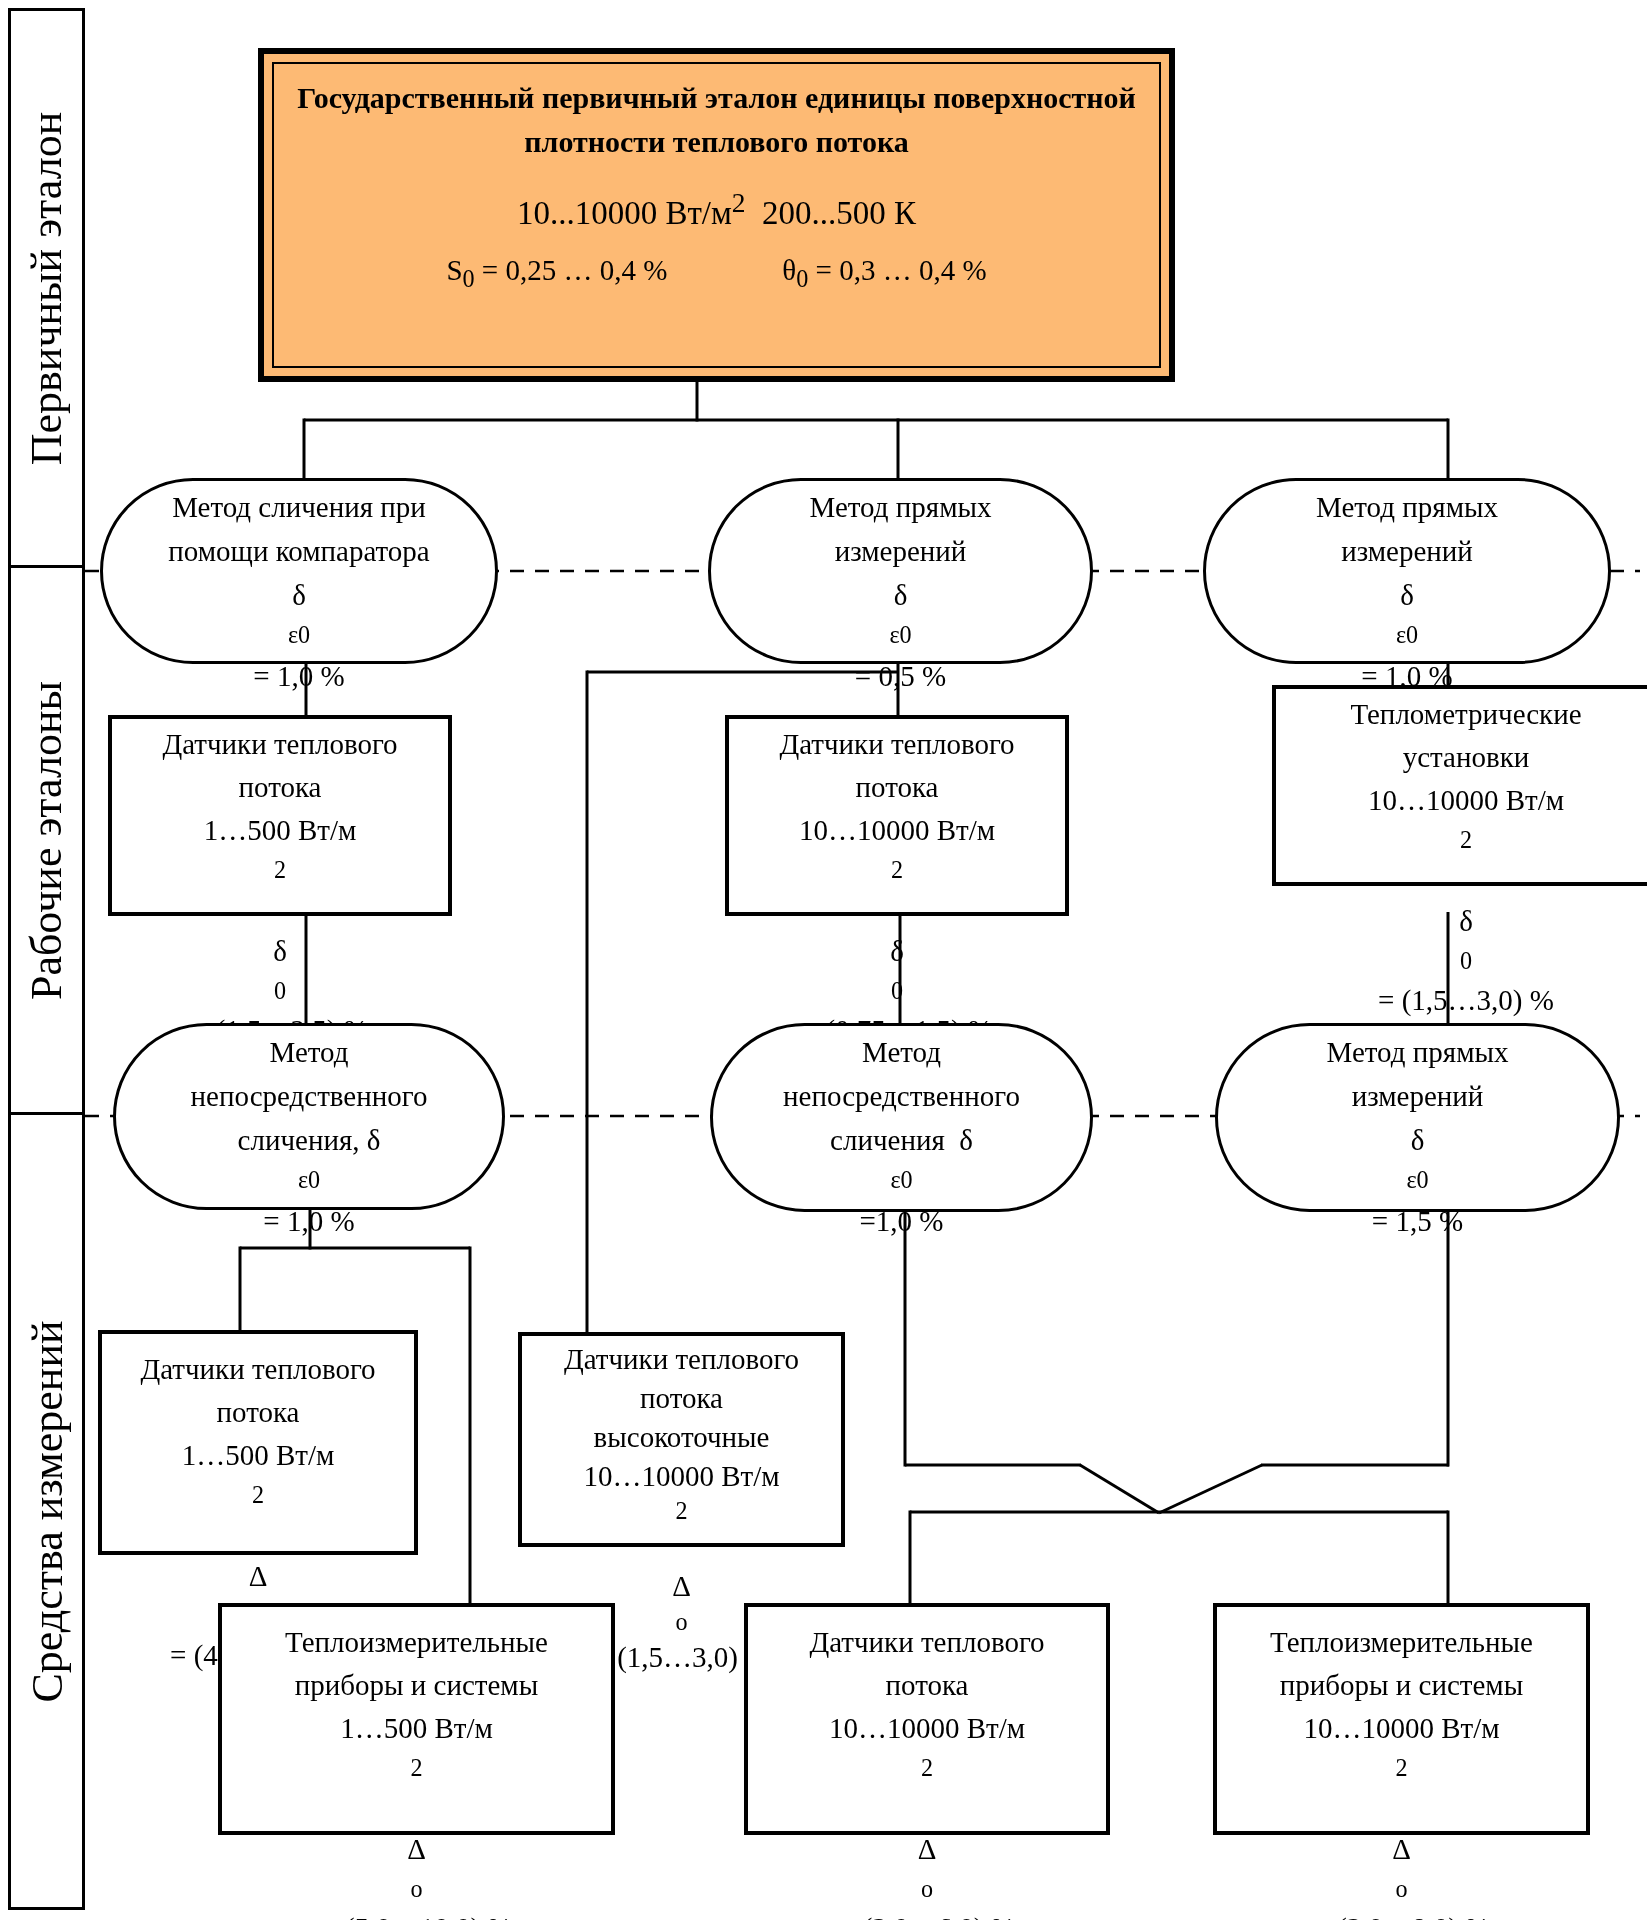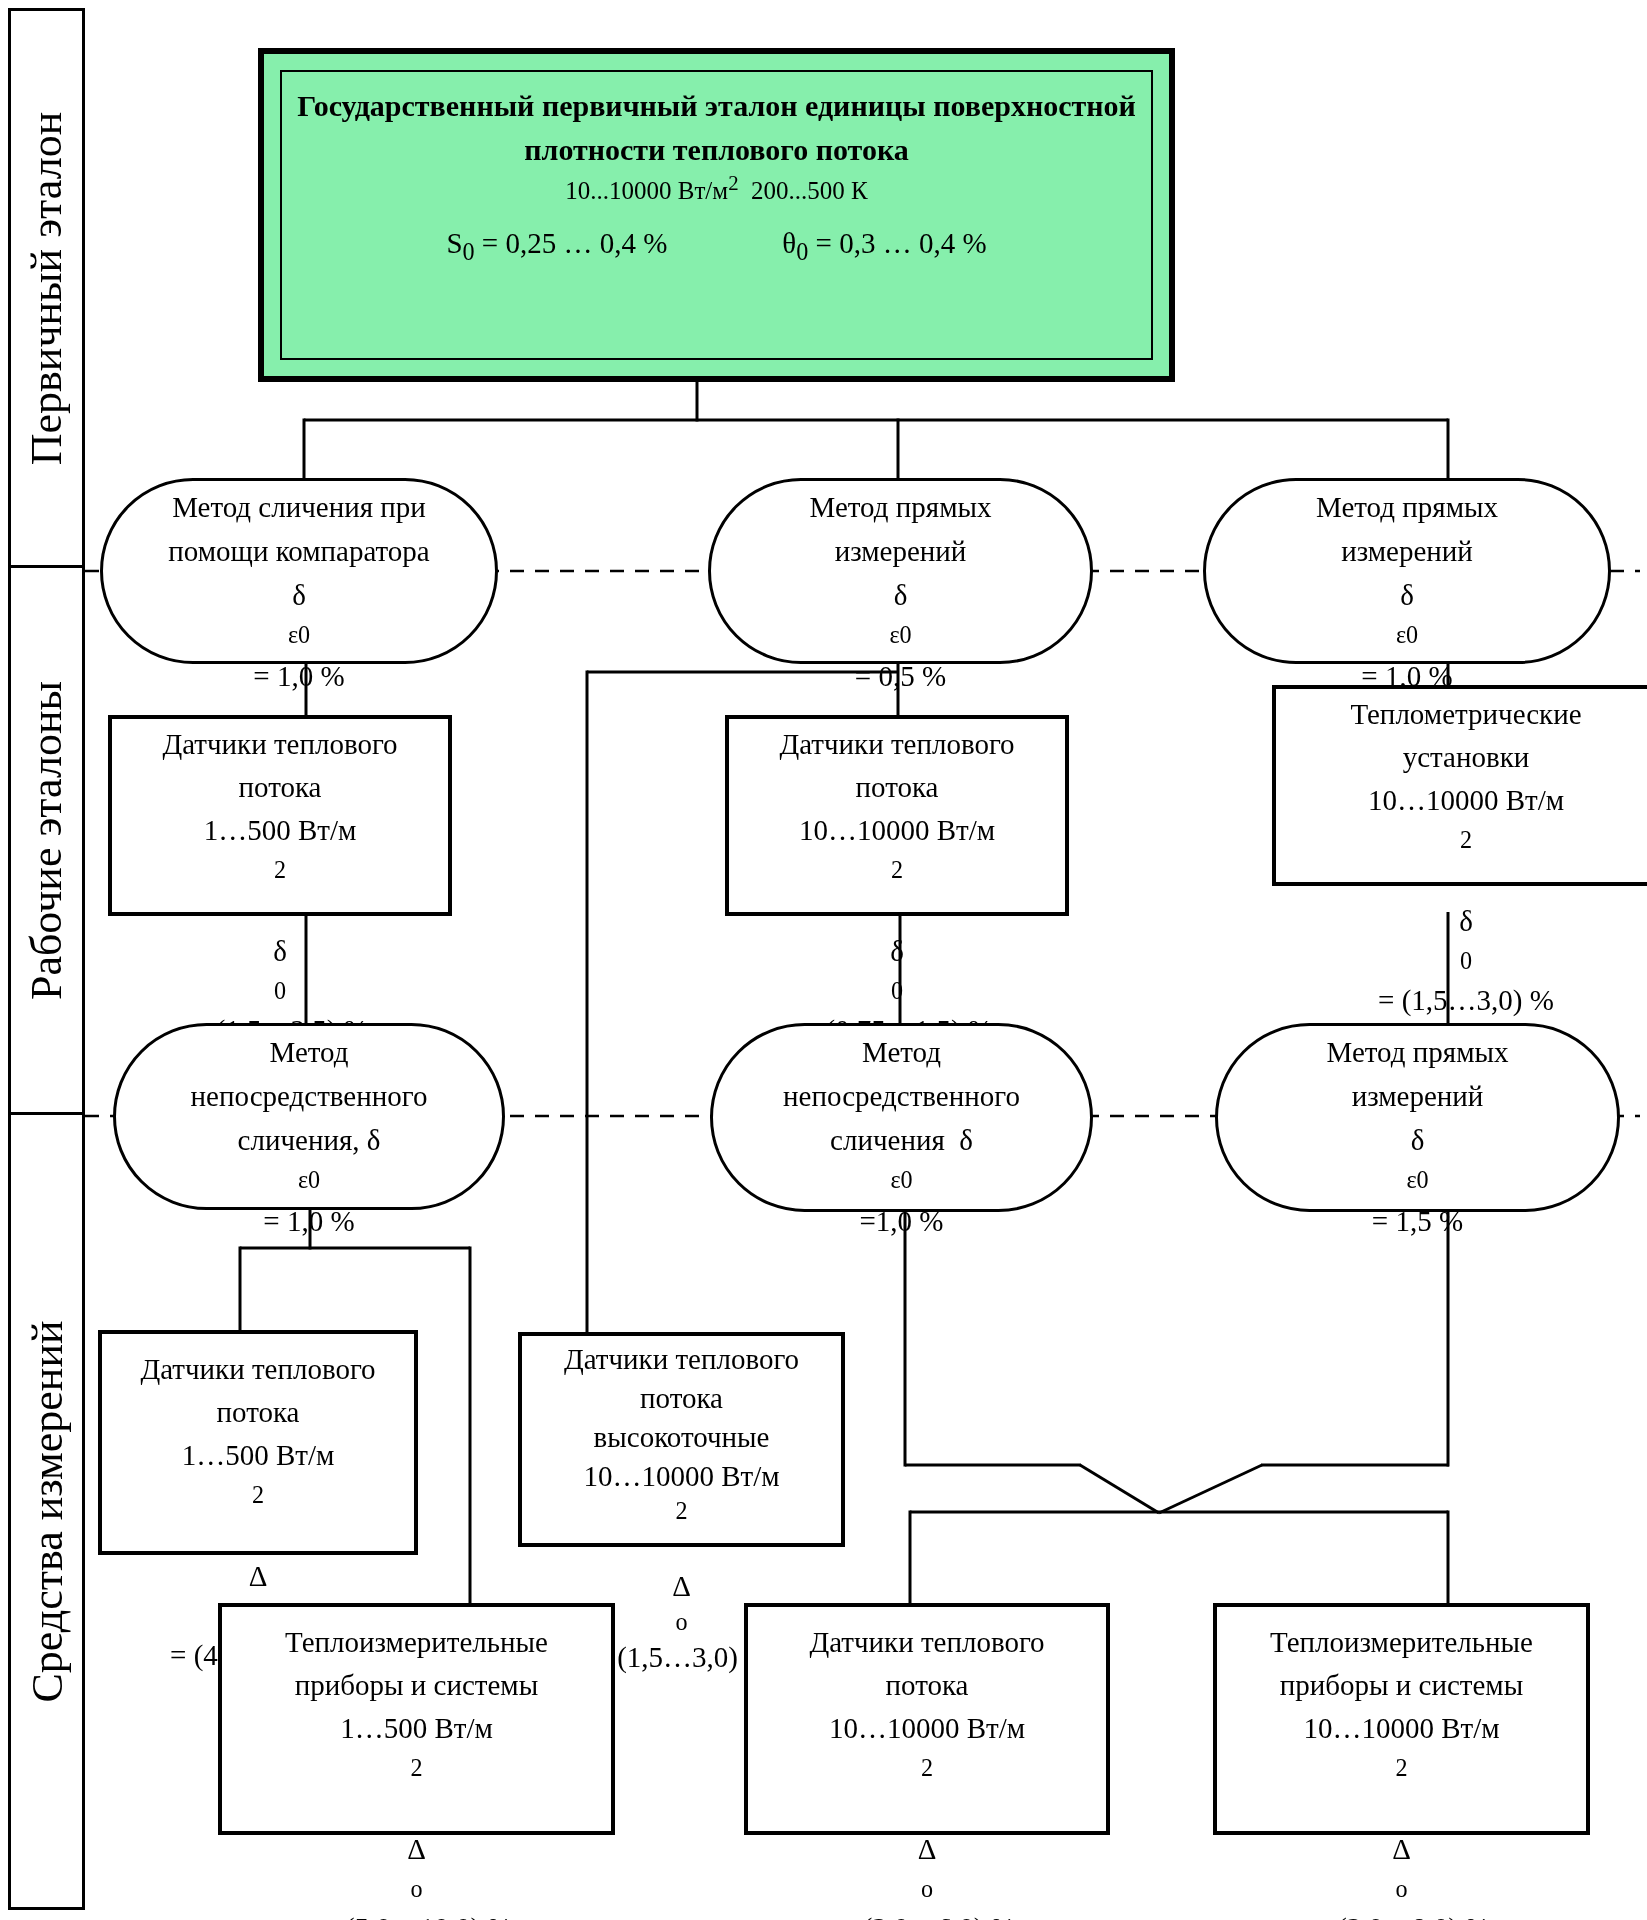--- a/index.html
+++ b/index.html
@@ -16,28 +16,28 @@
     display:flex;flex-direction:column;align-items:center;
     text-align:center;font-size:29px;line-height:1.48;padding:4px 6px;
   }
   .oval{border-radius:96px;line-height:1.52;}
   .rect{border-width:4px;}
   .top-align{justify-content:flex-start;padding-top:14px;}
   .tight{line-height:1.34;}
 
   .topbox{
     position:absolute;z-index:2;left:258px;top:48px;width:917px;height:334px;
-    background:#86efac;border:6px solid #000;box-sizing:border-box;padding:16px;
+    background:#fdba74;border:6px solid #000;box-sizing:border-box;padding:8px;
   }
   .topbox-inner{
     border:2px solid #000;width:100%;height:100%;box-sizing:border-box;
     display:flex;flex-direction:column;align-items:center;text-align:center;
   }
   .topbox .title{font-weight:bold;font-size:30px;line-height:1.45;margin-top:12px;}
-  .topbox .range{font-size:25px;}
+  .topbox .range{font-size:33px;margin-top:24px;}
   .topbox .pair{display:flex;gap:115px;font-size:29px;margin-top:22px;align-items:flex-end;}
 
   .sidebar{
     position:absolute;z-index:2;left:8px;top:8px;width:77px;height:1902px;
     border:3px solid #000;box-sizing:border-box;background:#fff;
     display:flex;flex-direction:column;
   }
   .side-cell{display:flex;align-items:center;justify-content:center;box-sizing:border-box;overflow:visible;}
   .side-cell.b{border-bottom:3px solid #000;}
   .vlabel{transform:rotate(-90deg);white-space:nowrap;font-size:44px;}

